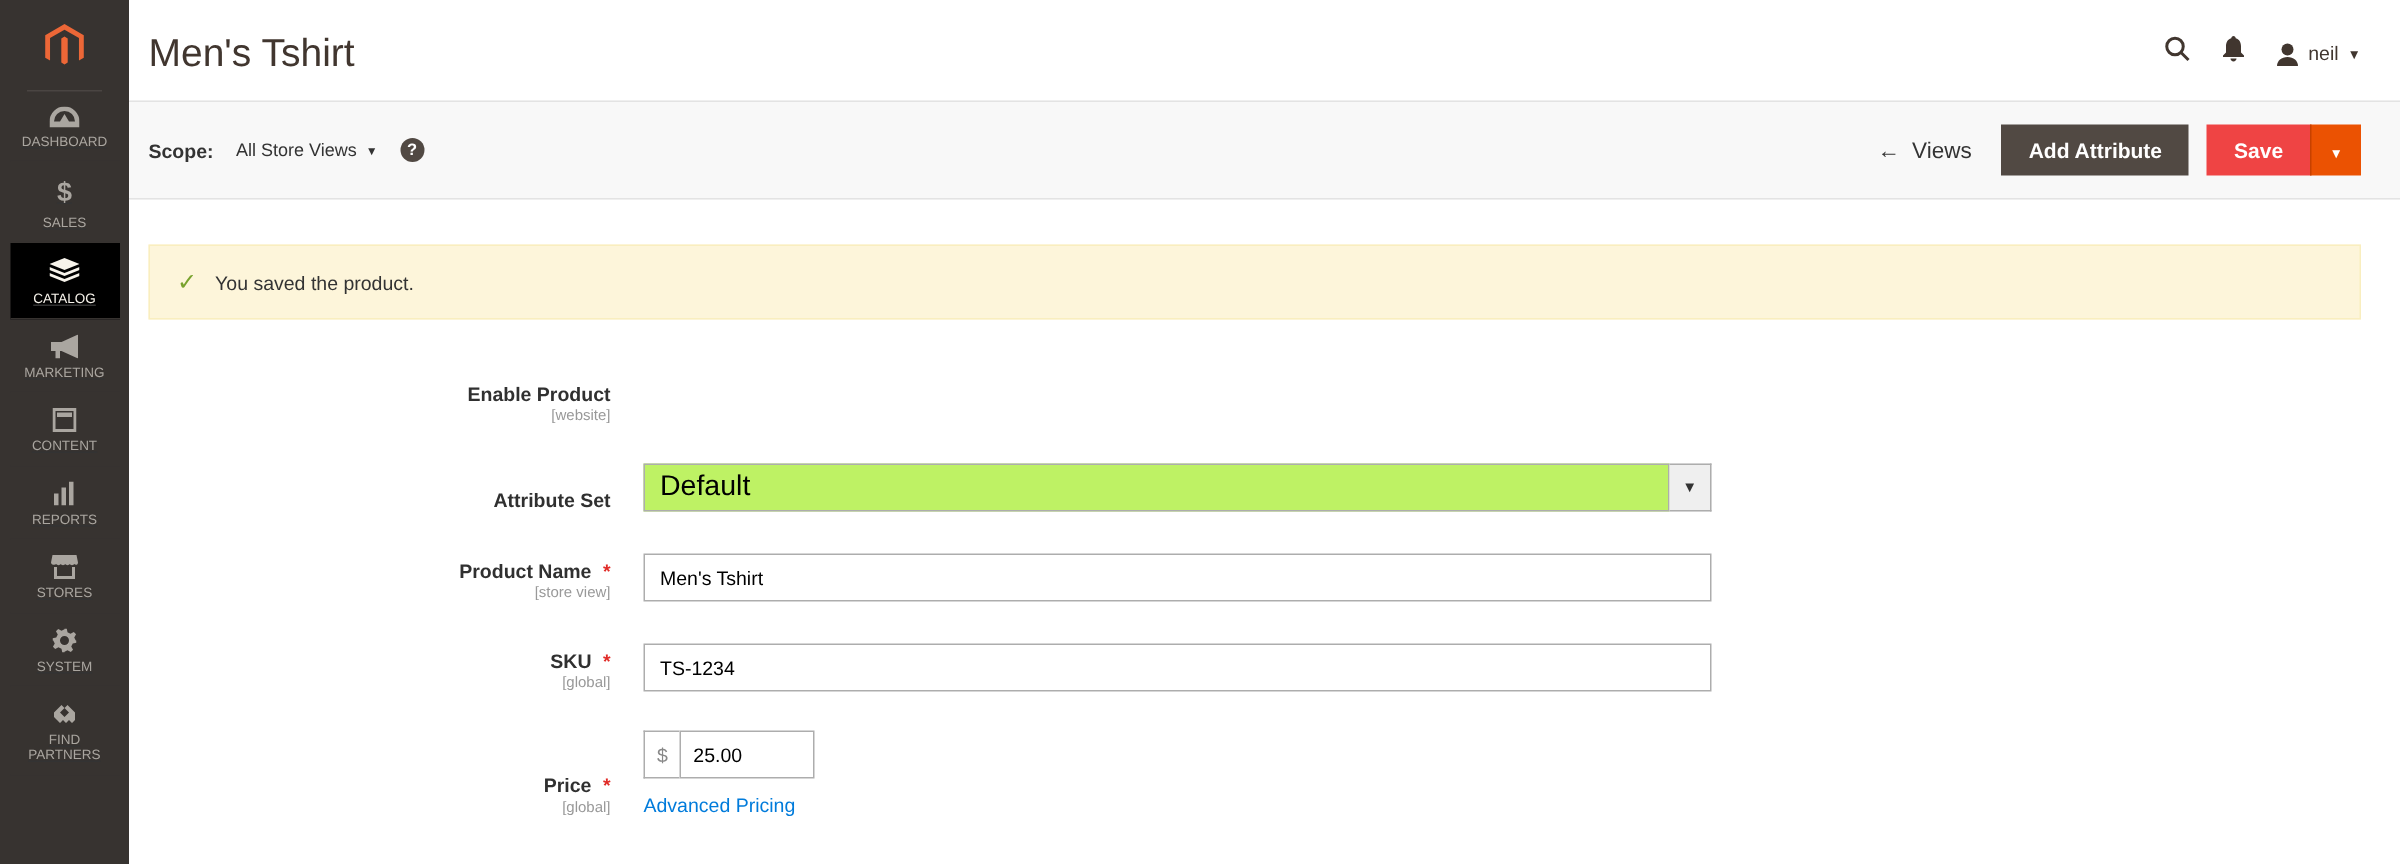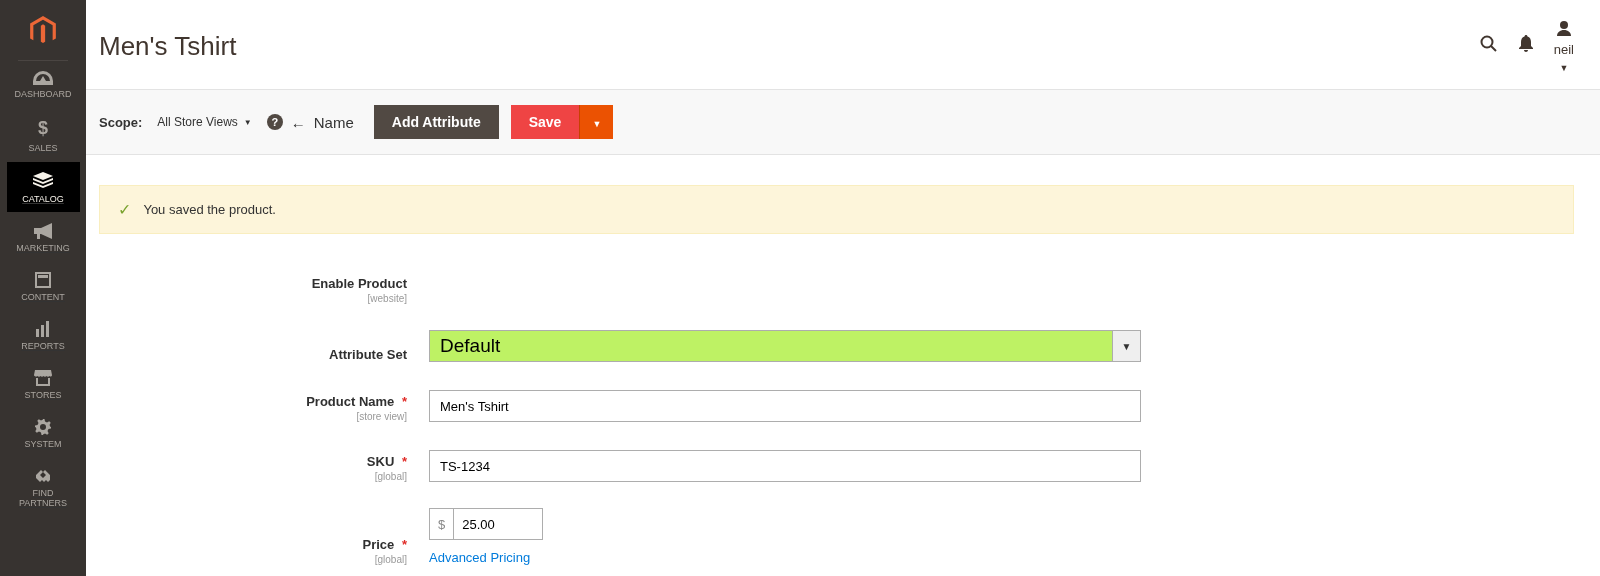--- a/index.html
+++ b/index.html
@@ -82,30 +82,29 @@
       cursor: pointer;
       font-size: 18px;
     }
     .account {
       display: flex;
       align-items: center;
       gap: 6px;
       cursor: pointer;
       color: #41362f;
       font-size: 13px;
-      flex-direction: column;
     }
     .toolbar {
       background: #f8f8f8;
       border-top: 1px solid #e3e3e3;
       border-bottom: 1px solid #e3e3e3;
       padding: 15px 26px;
       display: flex;
       align-items: center;
-      justify-content: flex-start;
+      justify-content: space-between;
     }
     .toolbar-left {
       display: flex;
       align-items: center;
       gap: 15px;
     }
     .scope-label {
       font-weight: 600;
       font-size: 13px;
     }
@@ -407,21 +406,21 @@
       <span class="scope-label">Scope:</span>
       <span class="scope-select">
         <span>All Store Views</span>
         <span style="font-size:8px;">▼</span>
       </span>
       <span class="help-icon">?</span>
     </div>
     <div class="toolbar-right">
       <span class="back-link">
         <span>←</span>
-        <span>Name</span>
+        <span>Views</span>
       </span>
       <button class="btn btn-secondary">Add Attribute</button>
       <div class="save-group">
         <button class="btn btn-primary">Save</button>
         <button class="btn btn-primary-arrow">
           <span style="font-size:9px;">▼</span>
         </button>
       </div>
     </div>
   </div>

